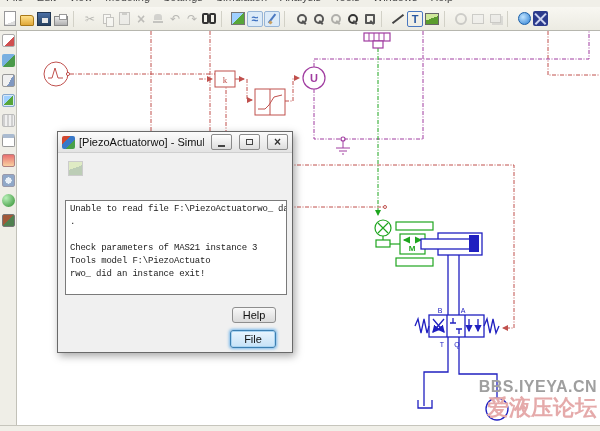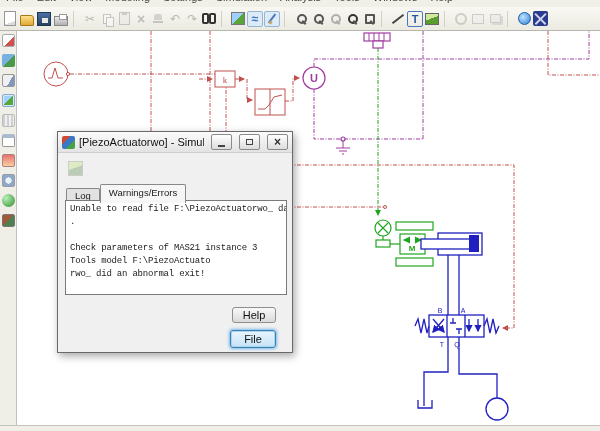--- a/index.html
+++ b/index.html
@@ -311,36 +311,36 @@
 
         <g>
           <path class="lnB" d="M401,369 V377 H415 V369"></path>
         </g>
 
         <g>
           <circle class="lnBs" cx="480" cy="378" r="11"></circle>
         </g>
       </svg>
 
+      <div class="watermark">
+        <div class="wm1">BBS.IYEYA.CN</div>
+        <div class="wm2">爱液压论坛</div>
+      </div>
     </div>
   </div>
 
   <div class="statusbar"></div>
 
   <div class="dialog">
     <div class="dlg-title">
       <span class="dlg-app-icon"></span>
       <span class="dlg-title-text">[PiezoActuatorwo] - Simulation...</span>
       <span class="win-btn wb-min"></span>
       <span class="win-btn wb-max"></span>
       <span class="win-btn wb-close"></span>
     </div>
     <span class="dlg-small-icon"></span>
-    <div class="dlg-tabs">
-      <span class="tab">Log</span>
-      <span class="tab active">Warnings/Errors</span>
-    </div>
-    <div class="dlg-text"><div>Unable to read file F:\PiezoActuatorwo_ data</div><div>.</div><div>&nbsp;</div><div>Check parameters of MAS21 instance 3</div><div>Tools model F:\PiezoActuato</div><div>rwo_ did an abnormal exit!</div></div>
+    <div class="dlg-text"><div>Unable to read file F:\PiezoActuatorwo_ data</div><div>.</div><div>&nbsp;</div><div>Check parameters of MAS21 instance 3</div><div>Tools model F:\PiezoActuato</div><div>rwo_ did an instance exit!</div></div>
     <div class="dlg-btn btn-help">Help</div>
     <div class="dlg-btn btn-close">File</div>
   </div>
 
 </div>
 
 </body></html>

